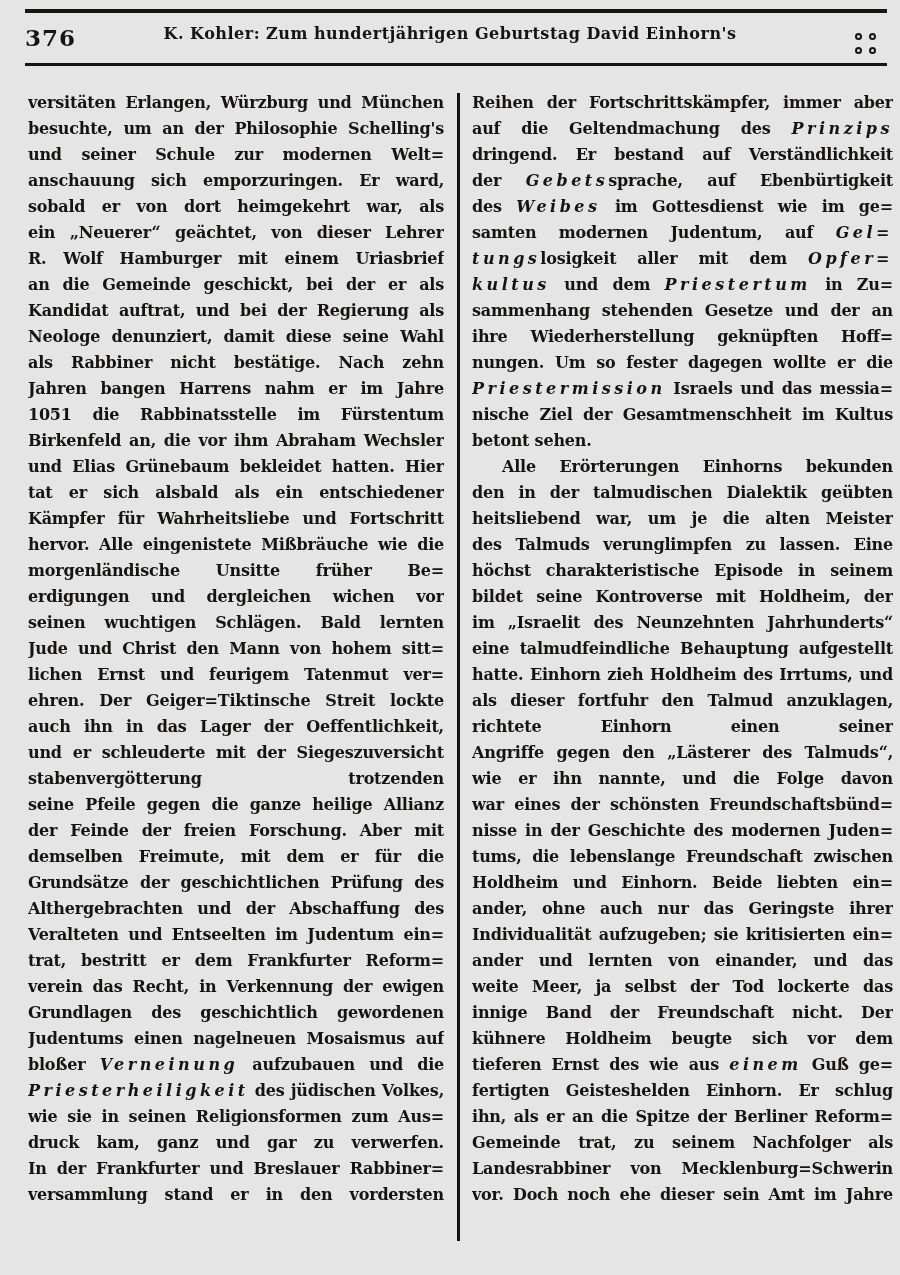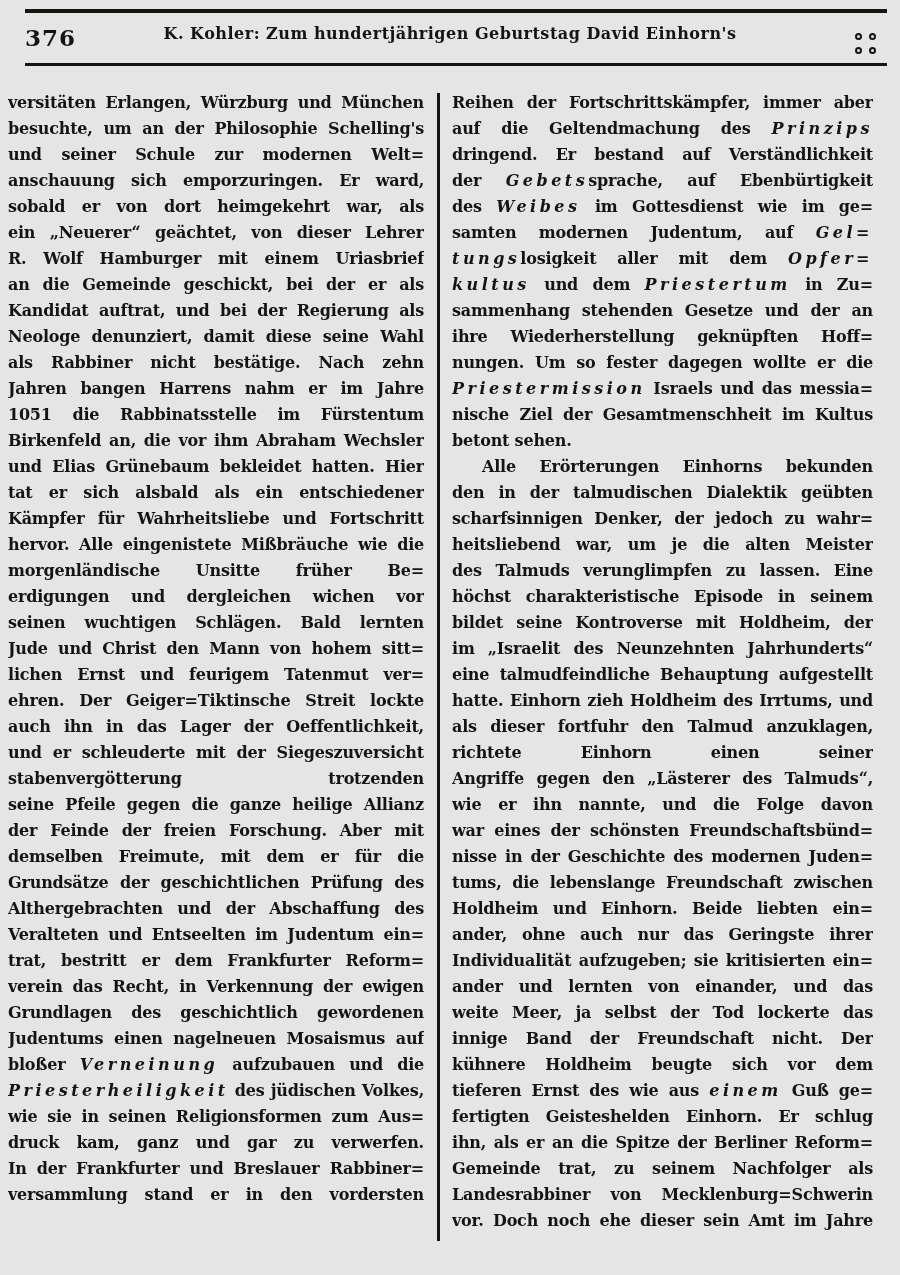--- a/index.html
+++ b/index.html
@@ -61,21 +61,21 @@
     border-radius: 50%;
     box-sizing: border-box;
     justify-self: center;
     align-self: center;
   }
   .columns {
     position: absolute;
     left: 0; top: 90px;
     width: 900px;
     display: flex;
-    padding-left: 8px;
+    padding-left: 28px;
     box-sizing: border-box;
   }
   .column {
     font-size: 16px;
     font-weight: bold;
     line-height: 26px;
     color: #161412;
     letter-spacing: -0.2px;
   }
   .column.left  { width: 416px; }
@@ -174,21 +174,20 @@
         <div class="line"><span class="gesperrt">tungs</span><span>losigkeit aller mit dem </span><span class="gesperrt">Opfer=</span></div>
         <div class="line"><span class="gesperrt">kultus</span><span> und dem </span><span class="gesperrt">Priestertum</span><span> in Zu=</span></div>
         <div class="line"><span>sammenhang stehenden Gesetze und der an</span></div>
         <div class="line"><span>ihre Wiederherstellung geknüpften Hoff=</span></div>
         <div class="line"><span>nungen. Um so fester dagegen wollte er die</span></div>
         <div class="line"><span class="gesperrt">Priestermission</span><span> Israels und das messia=</span></div>
         <div class="line"><span>nische Ziel der Gesamtmenschheit im Kultus</span></div>
         <div class="line para-end"><span>betont sehen.</span></div>
         <div class="line indent"><span>Alle Erörterungen Einhorns bekunden</span></div>
         <div class="line"><span>den in der talmudischen Dialektik geübten</span></div>
-        <div class="line"><span>scharfsinnigen Denker, der jedoch zu wahr=</span></div>
         <div class="line"><span>heitsliebend war, um je die alten Meister</span></div>
         <div class="line"><span>des Talmuds verunglimpfen zu lassen. Eine</span></div>
         <div class="line"><span>höchst charakteristische Episode in seinem Leben</span></div>
         <div class="line"><span>bildet seine Kontroverse mit Holdheim, der</span></div>
         <div class="line"><span>im „Israelit des Neunzehnten Jahrhunderts“</span></div>
         <div class="line"><span>eine talmudfeindliche Behauptung aufgestellt</span></div>
         <div class="line"><span>hatte. Einhorn zieh Holdheim des Irrtums, und</span></div>
         <div class="line"><span>als dieser fortfuhr den Talmud anzuklagen,</span></div>
         <div class="line"><span>richtete Einhorn einen seiner schonungslosesten</span></div>
         <div class="line"><span>Angriffe gegen den „Lästerer des Talmuds“,</span></div>

